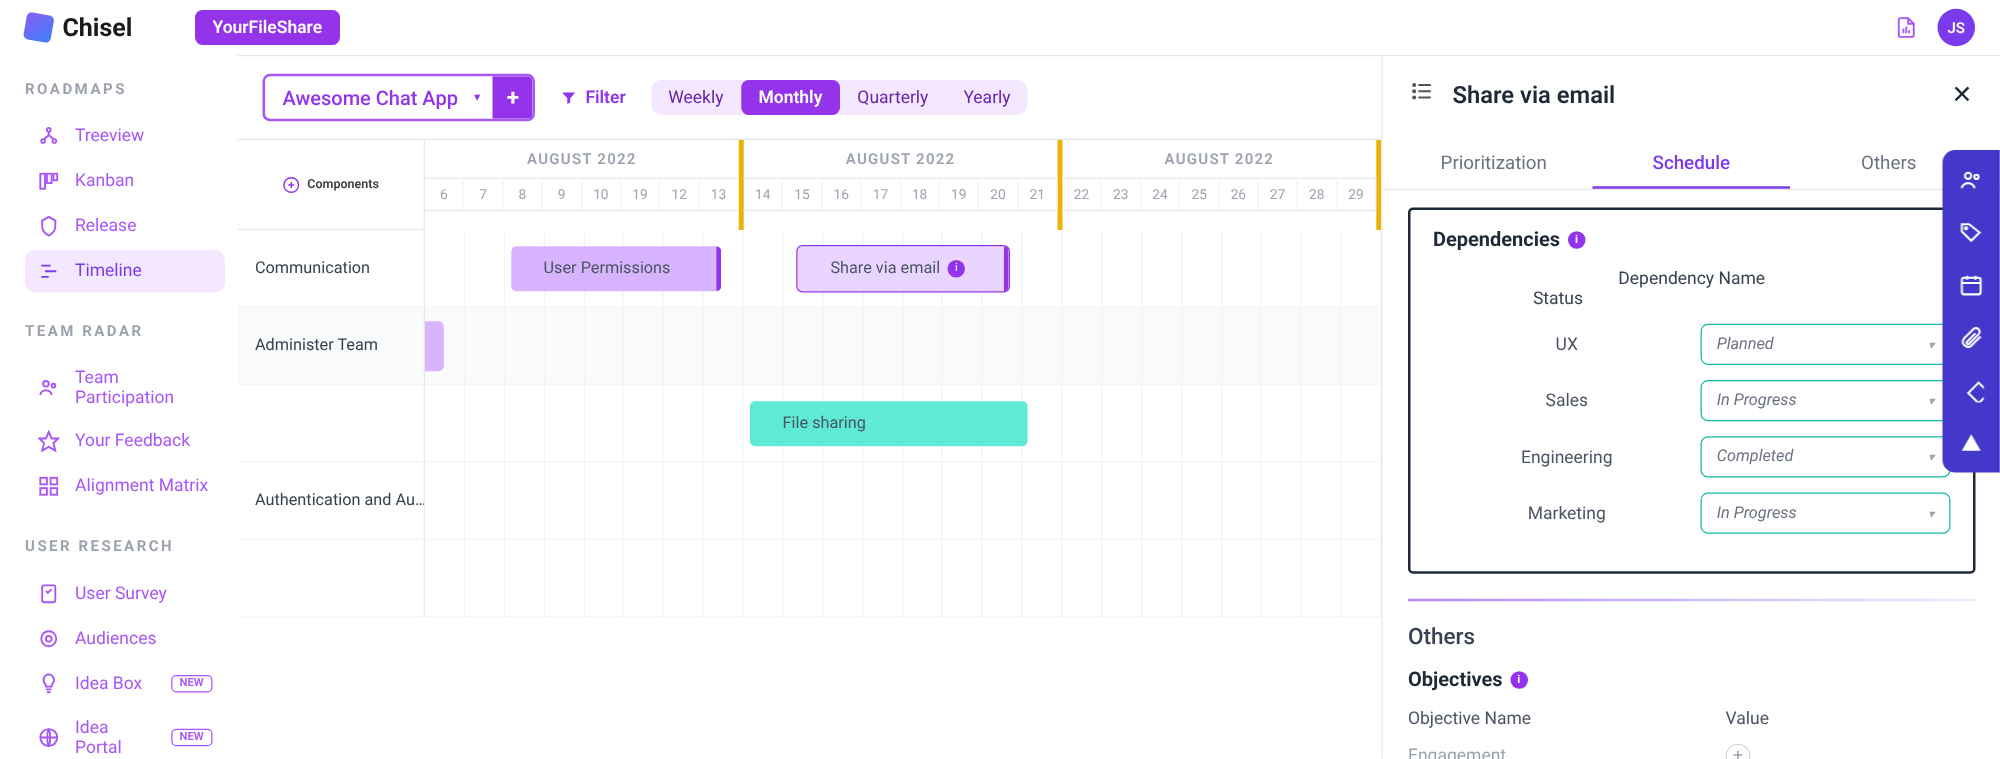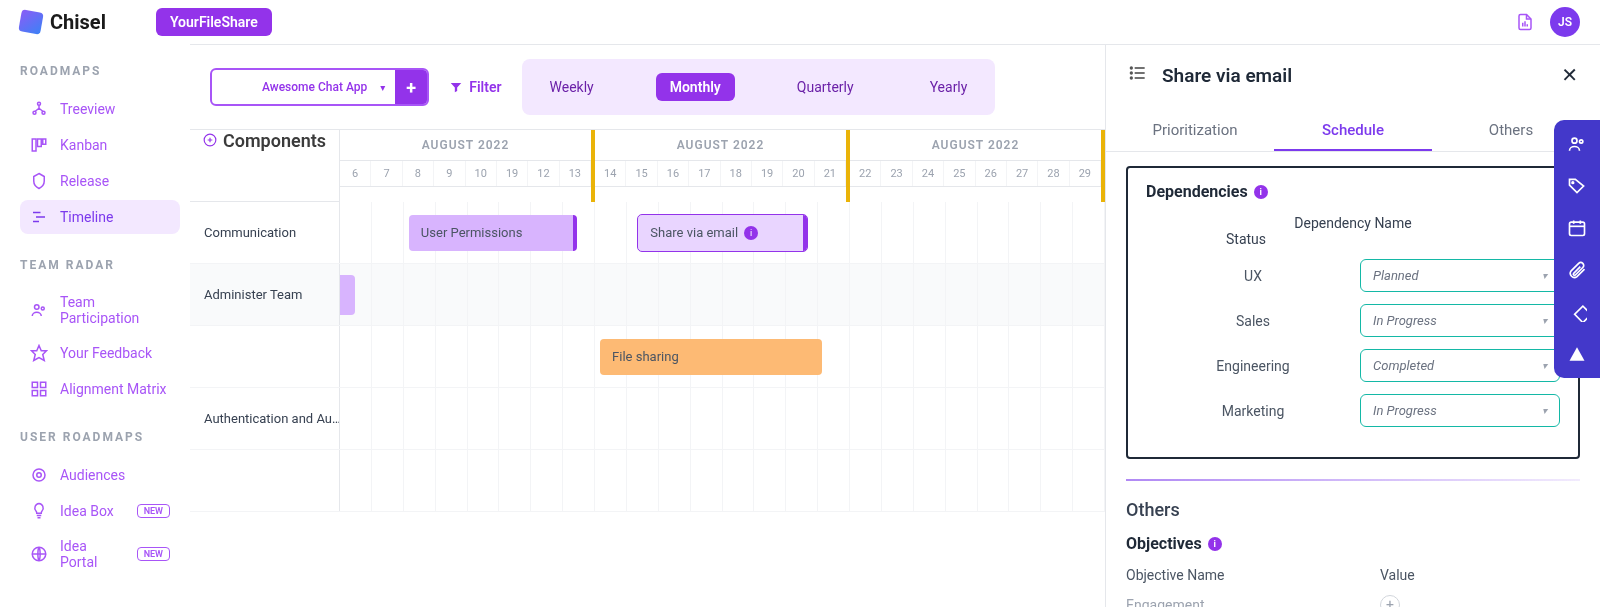--- a/index.html
+++ b/index.html
@@ -27,44 +27,44 @@
 .sidebar-item .si-icon { width:18px; height:18px; flex-shrink:0; display:flex; align-items:center; justify-content:center; }
 .new-badge { font-size:9px; border:1px solid #a855f7; color:#a855f7; padding:1px 6px; border-radius:4px; margin-left:auto; font-weight:600; }
 
 
 .content { flex:1; display:flex; border-top:1px solid #e5e7eb; }
 .timeline-area { flex:1; display:flex; flex-direction:column; overflow:hidden; }
 
 
 .toolbar { display:flex; align-items:center; gap:12px; padding:14px 20px; }
 .workspace-select { display:flex; align-items:center; border:2px solid #a855f7; border-radius:6px; overflow:hidden; }
-.workspace-select .ws-label { padding:7px 28px 7px 14px; color:#9333ea; font-size:12px; font-weight:500; position:relative;margin-left:36px; }
+.workspace-select .ws-label { padding:7px 28px 7px 14px; color:#9333ea; font-size:16px; font-weight:500; position:relative; }
 .workspace-select .ws-label::after { content:'▾'; position:absolute; right:10px; top:50%; transform:translateY(-50%); font-size:10px; }
 .workspace-select .ws-add { background:#9333ea; color:#fff; width:32px; height:34px; display:flex; align-items:center; justify-content:center; font-size:18px; font-weight:700; cursor:pointer; }
 .filter-btn { display:flex; align-items:center; gap:6px; color:#9333ea; font-weight:600; font-size:14px; cursor:pointer; padding:0 8px; }
-.view-switch { display:flex; background:#f3e8ff; border-radius:8px; padding:14px;gap:48px; }
+.view-switch { display:flex; background:#f3e8ff; border-radius:8px; padding:0; }
 .view-opt { padding:6px 14px; font-size:14px; color:#6b21a8; cursor:pointer; border-radius:6px; }
 .view-opt.active { background:#9333ea; color:#fff; font-weight:600; }
 
 
 .timeline-scroll { flex:1; overflow:auto; position:relative; border-top:1px solid #e5e7eb; }
 .tl-header { display:flex; position:sticky; top:0; background:#fff; z-index:2; }
-.tl-corner { width:150px; flex-shrink:0; border-right:1px solid #e5e7eb; border-bottom:1px solid #e5e7eb; display:flex; align-items:flex-start; justify-content:center; gap:6px; color:#3b3b3b; font-weight:600; font-size:18px; height:72px; }
+.tl-corner { width:150px; flex-shrink:0; border-right:1px solid #e5e7eb; border-bottom:1px solid #e5e7eb; display:flex; align-items:center; justify-content:center; gap:6px; color:#3b3b3b; font-weight:600; font-size:10px; height:72px; }
 .tl-months { flex:1; display:flex; }
 .tl-month { flex:1; border-right:4px solid #eab308; }
 .tl-month-label { text-align:center; font-size:12px; color:#9ca3af; font-weight:600; padding:8px 0; letter-spacing:1px; }
 .tl-days { display:flex; border-top:1px solid #e5e7eb; border-bottom:1px solid #e5e7eb; }
 .tl-day { flex:1; text-align:center; font-size:11px; color:#9ca3af; padding:6px 0; border-right:1px solid #f3f4f6; }
 .tl-row { display:flex; height:62px; border-bottom:1px solid #f3f4f6; }
 .tl-row.striped { background:#f9fafb; }
 .tl-row-label { width:150px; flex-shrink:0; border-right:1px solid #e5e7eb; display:flex; align-items:center; padding:0 14px; font-size:13px; color:#374151; overflow:hidden; white-space:nowrap; text-overflow:ellipsis; }
 .tl-row-cells { flex:1; display:flex; position:relative; }
 .tl-cell { flex:1; border-right:1px solid #f3f4f6; }
-.tl-bar { position:absolute; top:50%; transform:translateY(-50%); height:36px; border-radius:4px; display:flex; align-items:center; padding:0 12px; font-size:13px; color:#4b5563; }
-.tl-bar.light { background:#fdba74; }
+.tl-bar { position:absolute; top:50%; transform:translateY(-50%); height:36px; border-radius:4px; display:flex; align-items:center; padding:0 26px; font-size:13px; color:#4b5563; }
+.tl-bar.light { background:#5eead4; }
 .tl-bar.mid { background:#d8b4fe; border-right:4px solid #9333ea; }
 .tl-bar.sel { background:#e9d5ff; border-right:4px solid #9333ea; outline:1px solid #9333ea; }
 .tl-bar .info-dot { width:14px; height:14px; border-radius:50%; background:#9333ea; color:#fff; display:inline-flex; align-items:center; justify-content:center; font-size:9px; margin-left:6px; }
 .tl-frag { position:absolute; top:50%; transform:translateY(-50%); height:40px; background:#d8b4fe; border-radius:0 4px 4px 0; }
 
 
 .panel { width:495px; border-left:1px solid #e5e7eb; display:flex; flex-direction:column; background:#fff; }
 .panel-header { display:flex; align-items:center; gap:14px; padding:18px 22px; }
 .panel-header .list-icon { width:20px; color:#555; }
 .panel-title { font-size:19px; font-weight:600; color:#1f2937; flex:1; }
@@ -193,21 +193,30 @@
               <rect x="3" y="3" width="7" height="7"></rect>
               <rect x="14" y="3" width="7" height="7"></rect>
               <rect x="3" y="14" width="7" height="7"></rect>
               <rect x="14" y="14" width="7" height="7"></rect>
             </svg>
           </span>
           <span>Alignment Matrix</span>
         </div>
     </div>
     <div class="sidebar-section">
-      <div class="sidebar-heading">USER ROADMAPS</div>
+      <div class="sidebar-heading">USER RESEARCH</div>
+      <div class="sidebar-item">
+          <span class="si-icon">
+            <svg viewBox="0 0 24 24" fill="none" stroke="currentColor" stroke-width="2">
+              <rect x="5" y="3" width="14" height="18" rx="2"></rect>
+              <path d="M9 9l2 2 4-4"></path>
+            </svg>
+          </span>
+          <span>User Survey</span>
+        </div>
       <div class="sidebar-item">
           <span class="si-icon">
             <svg viewBox="0 0 24 24" fill="none" stroke="currentColor" stroke-width="2">
               <circle cx="12" cy="12" r="8"></circle>
               <circle cx="12" cy="12" r="3"></circle>
             </svg>
           </span>
           <span>Audiences</span>
         </div>
       <div class="sidebar-item">

